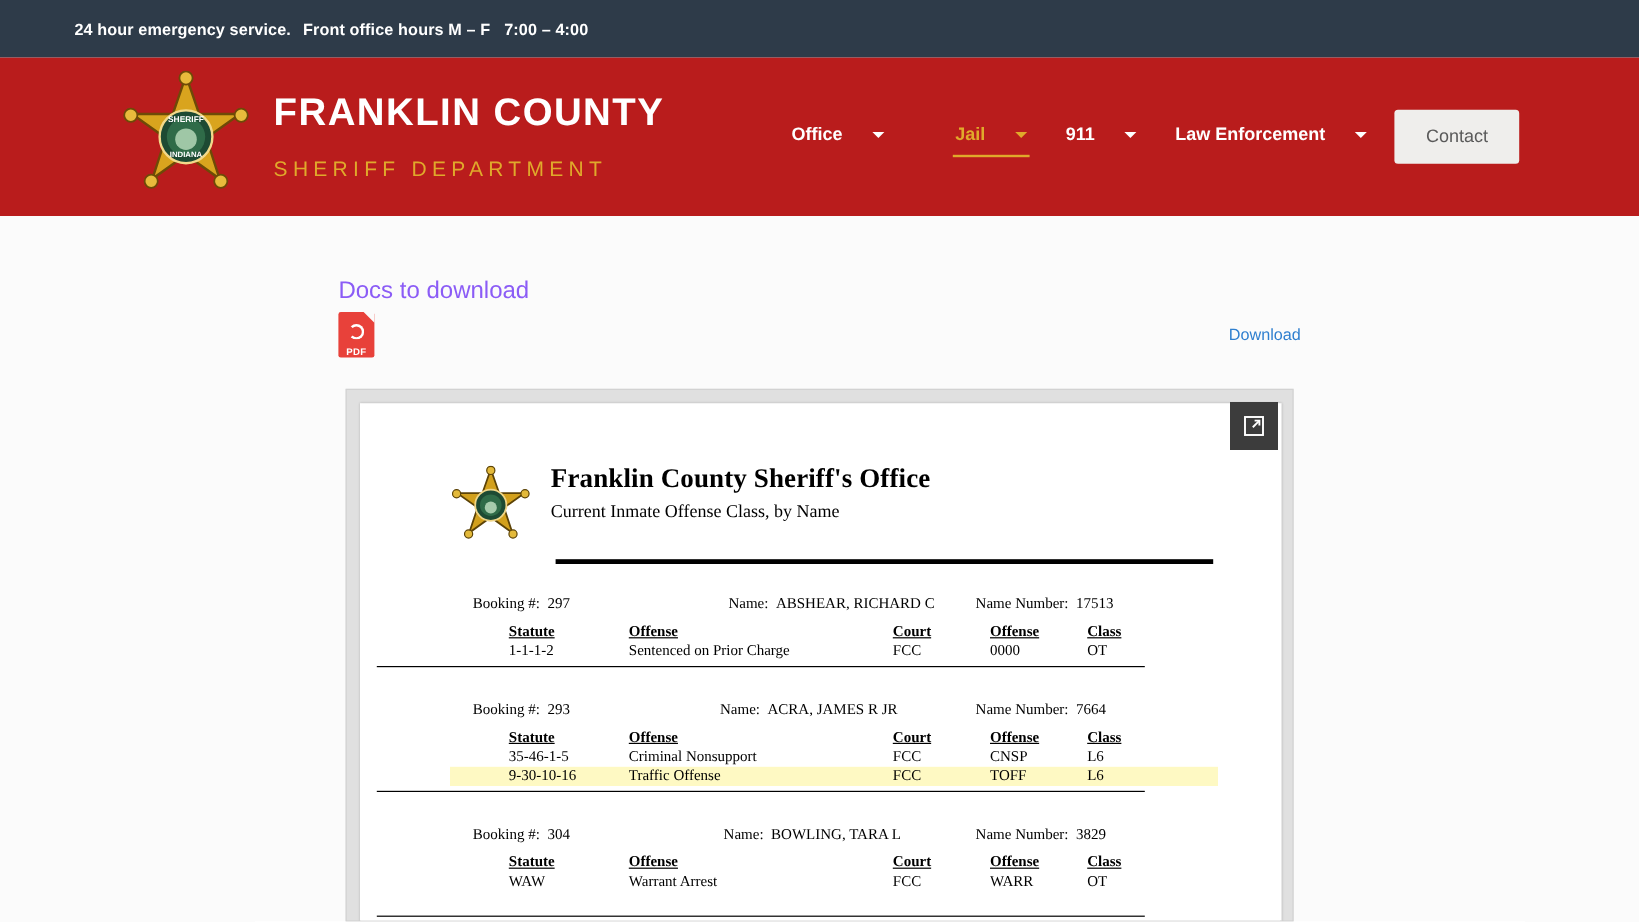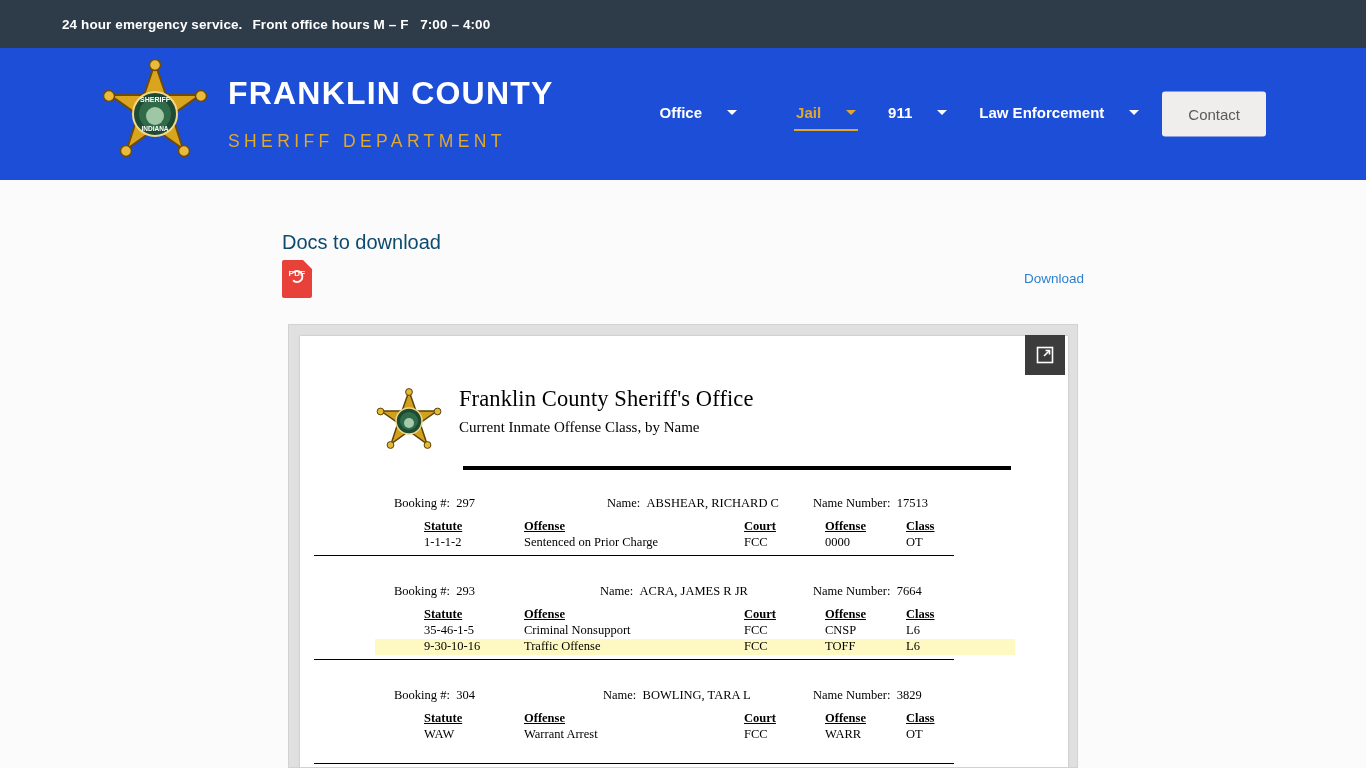--- a/index.html
+++ b/index.html
@@ -21,21 +21,21 @@
     padding-left: 62px;
     font-size: 13.5px;
     font-weight: bold;
     letter-spacing: 0.1px;
   }
   .topbar .seg { white-space: pre; }
 
   
   .header {
     height: 132px;
-    background: #1d4ed8;
+    background: #b91c1c;
     display: flex;
     align-items: center;
     position: relative;
   }
   .brand {
     display: flex;
     align-items: center;
     margin-left: 100px;
   }
   .star-badge {
@@ -116,21 +116,21 @@
   .page {
     background: #fbfbfb;
     height: 588px;
     position: relative;
   }
   .page-title {
     position: absolute;
     left: 282px;
     top: 38px;
     font-size: 20px;
-    color: #0c4a6e;
+    color: #8b5cf6;
     font-weight: normal;
   }
 
   .doc-row {
     position: absolute;
     left: 282px;
     top: 80px;
     width: 802px;
     height: 56px;
   }
@@ -139,21 +139,21 @@
     left: 0; top: 0;
     width: 30px; height: 38px;
     background: #e8413a;
     border-radius: 2px 2px 2px 2px;
     color: #ffffff;
     font-size: 8px;
     font-weight: bold;
     display: flex;
     align-items: flex-end;
     justify-content: center;
-    padding-bottom: 20px;
+    padding-bottom: 0;
     letter-spacing: 0.3px;
   }
   .pdf-icon::before {
     content: "";
     position: absolute;
     top: 0; right: 0;
     border-left: 9px solid transparent;
     border-top: 9px solid #fbfbfb;
   }
   .pdf-swirl {
@@ -227,21 +227,21 @@
   }
   .pdf-star {
     width: 68px; height: 68px;
     flex: 0 0 68px;
     position: relative;
     margin-top: 2px;
   }
   .pdf-head-text { margin-left: 16px; }
   .pdf-title {
     font-size: 22.5px;
-    font-weight: normal;
+    font-weight: bold;
     letter-spacing: 0.1px;
   }
   .pdf-sub {
     font-size: 15px;
     margin-top: 7px;
   }
   .pdf-rule {
     position: absolute;
     left: 163px;
     top: 130px;

